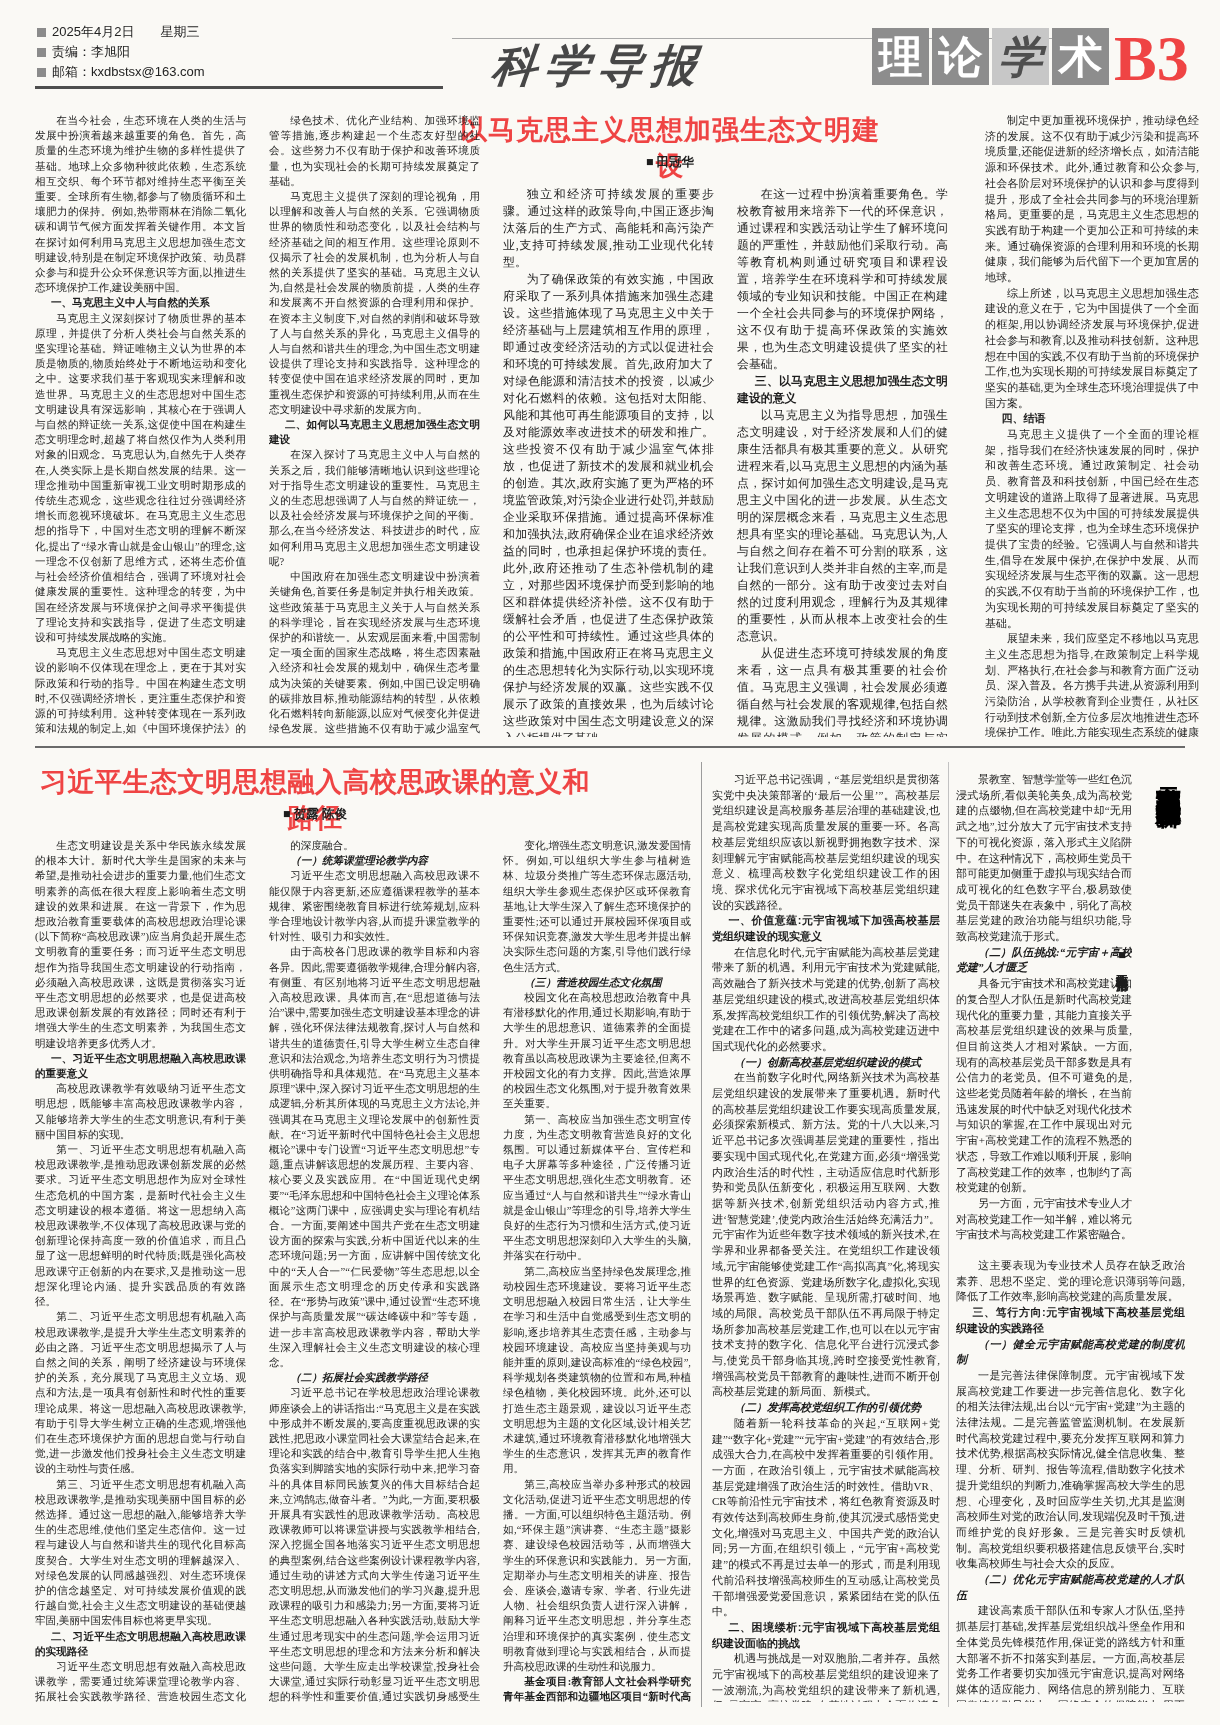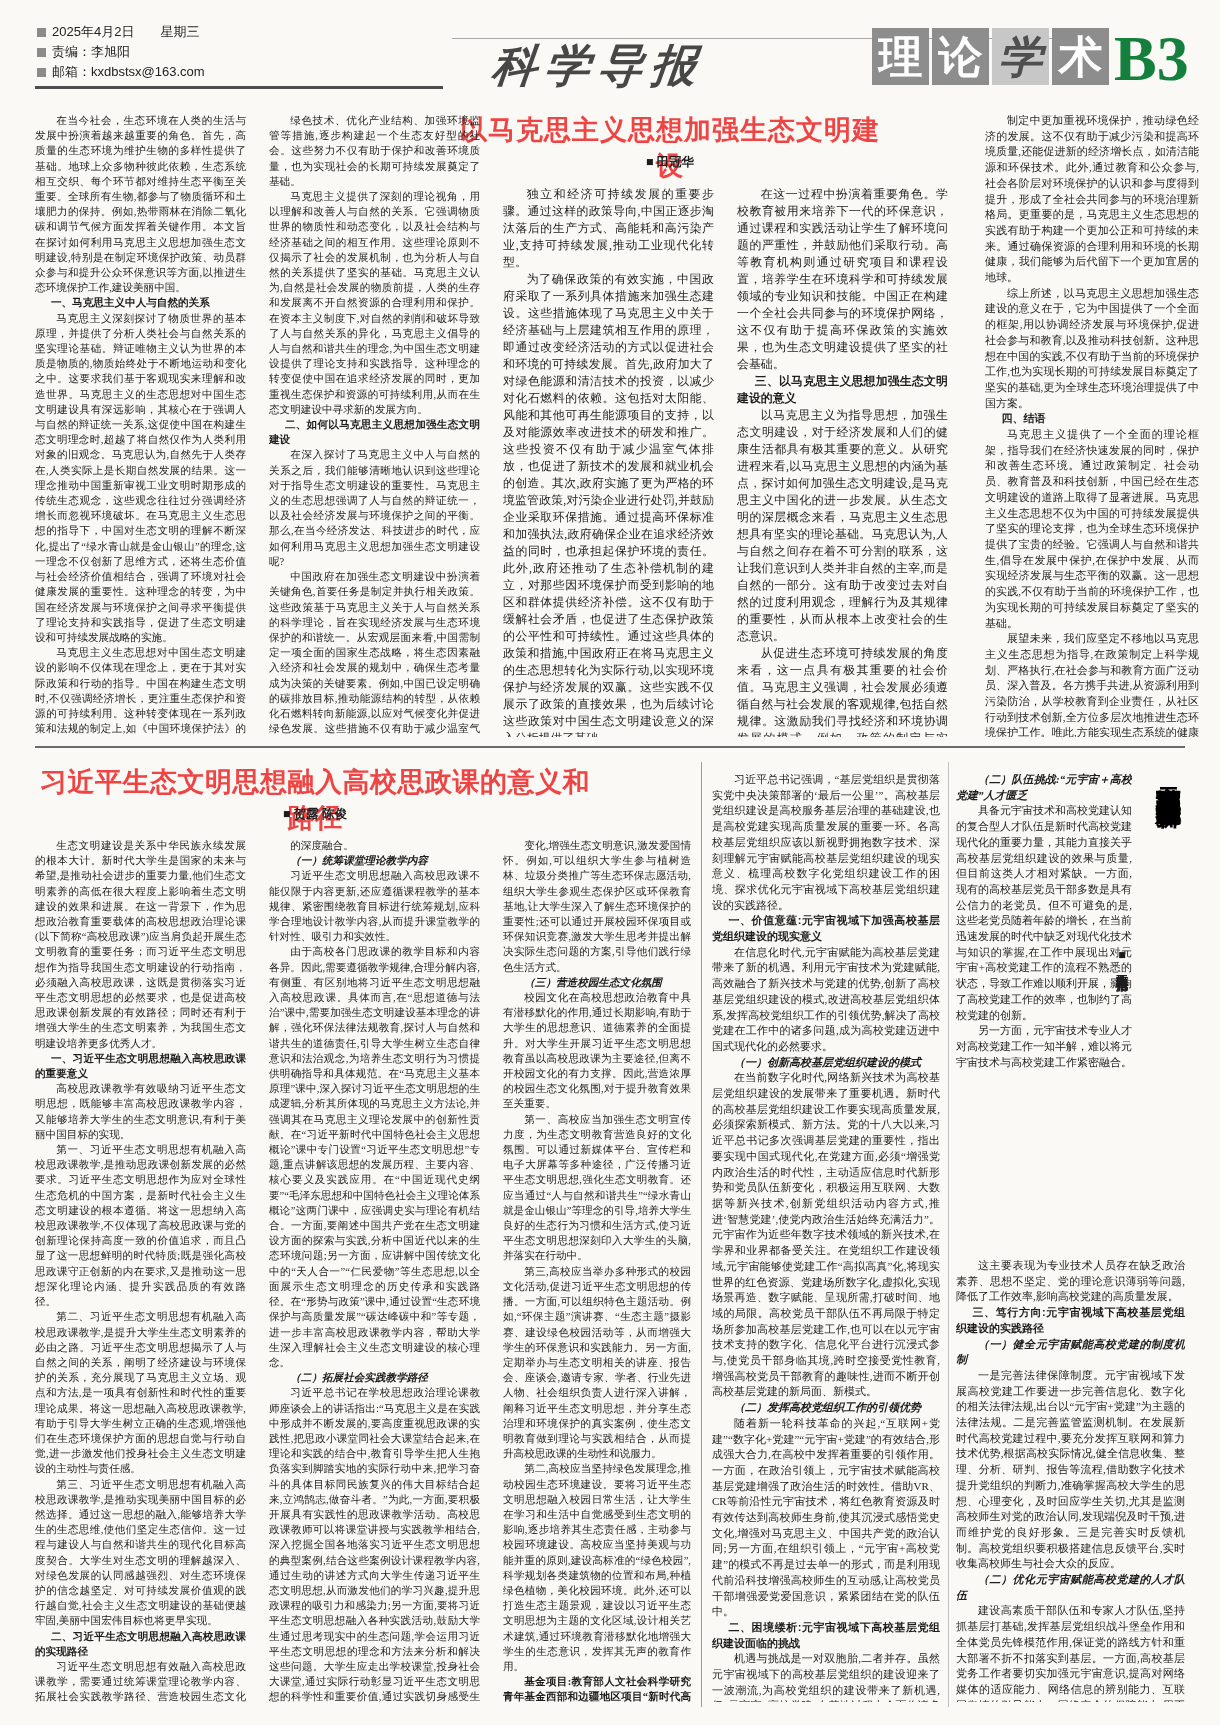--- a/index.html
+++ b/index.html
@@ -18,21 +18,21 @@
   .mast-underline{left:35px;top:86px;width:408px;height:3px;background:#4e4e4e;}
   .mast-hline{left:452px;top:38px;width:615px;height:1px;background:#a9a9a9;}
   .logo{left:492px;top:36px;width:300px;font-size:45px;font-weight:bold;font-style:italic;
     letter-spacing:8px;color:#474747;font-family:"DejaVu Serif","Liberation Serif",serif;
     transform:skewX(-6deg);}
   .blocks{left:872px;top:28px;display:flex;gap:3px;}
   .blk{width:57px;height:57px;background:#8d8d8d;color:#fff;font-weight:bold;
     font-size:44px;line-height:57px;text-align:center;
     font-family:"Liberation Sans","DejaVu Sans",sans-serif;}
   .blk.light{background:#c7c7c7;color:#4f4f4f;font-style:italic;font-family:"DejaVu Serif",serif;}
-  .pageno{left:1114px;top:22px;font-size:64px;font-weight:bold;color:#15803d;
+  .pageno{left:1114px;top:22px;font-size:64px;font-weight:bold;color:#ef4444;
     font-family:"Liberation Serif","DejaVu Serif",serif;}
   
   .headline{font-family:"Liberation Sans","DejaVu Sans",sans-serif;font-weight:bold;color:#ef4444;
     text-align:center;}
   .a1-headline{left:460px;top:112px;width:420px;font-size:27px;letter-spacing:1px;}
   .a1-byline{left:460px;top:154px;width:420px;text-align:center;font-size:12.5px;font-weight:bold;}
   .a2-headline{left:35px;top:764px;width:560px;font-size:27px;letter-spacing:0.5px;}
   .a2-byline{left:35px;top:806px;width:560px;text-align:center;font-size:12.5px;font-weight:bold;}
   .col{position:absolute;overflow:hidden;text-align:justify;}
   .sm{font-size:10.6px;line-height:15.2px;}
@@ -134,40 +134,41 @@
     <div class="t-p">习近平生态文明思想融入高校思政课不能仅限于内容更新,还应遵循课程教学的基本规律、紧密围绕教育目标进行统筹规划,应科学合理地设计教学内容,从而提升课堂教学的针对性、吸引力和实效性。</div>
     <div class="t-p">由于高校各门思政课的教学目标和内容各异。因此,需要遵循教学规律,合理分解内容,有侧重、有区别地将习近平生态文明思想融入高校思政课。具体而言,在“思想道德与法治”课中,需要加强生态文明建设基本理念的讲解，强化环保法律法规教育,探讨人与自然和谐共生的道德责任,引导大学生树立生态自律意识和法治观念,为培养生态文明行为习惯提供明确指导和具体规范。在“马克思主义基本原理”课中,深入探讨习近平生态文明思想的生成逻辑,分析其所体现的马克思主义方法论,并强调其在马克思主义理论发展中的创新性贡献。在“习近平新时代中国特色社会主义思想概论”课中专门设置“习近平生态文明思想”专题,重点讲解该思想的发展历程、主要内容、核心要义及实践应用。在“中国近现代史纲要”“毛泽东思想和中国特色社会主义理论体系概论”这两门课中，应强调史实与理论有机结合。一方面,要阐述中国共产党在生态文明建设方面的探索与实践,分析中国近代以来的生态环境问题;另一方面，应讲解中国传统文化中的“天人合一”“仁民爱物”等生态思想,以全面展示生态文明理念的历史传承和实践路径。在“形势与政策”课中,通过设置“生态环境保护与高质量发展”“碳达峰碳中和”等专题，进一步丰富高校思政课教学内容，帮助大学生深入理解社会主义生态文明建设的核心理念。</div>
     <div class="t-k">（二）拓展社会实践教学路径</div>
     <div class="t-p">习近平总书记在学校思想政治理论课教师座谈会上的讲话指出:“马克思主义是在实践中形成并不断发展的,要高度重视思政课的实践性,把思政小课堂同社会大课堂结合起来,在理论和实践的结合中,教育引导学生把人生抱负落实到脚踏实地的实际行动中来,把学习奋斗的具体目标同民族复兴的伟大目标结合起来,立鸿鹄志,做奋斗者。”为此,一方面,要积极开展具有实践性的思政课教学活动。高校思政课教师可以将课堂讲授与实践教学相结合,深入挖掘全国各地落实习近平生态文明思想的典型案例,结合这些案例设计课程教学内容,通过生动的讲述方式向大学生传递习近平生态文明思想,从而激发他们的学习兴趣,提升思政课程的吸引力和感染力;另一方面,要将习近平生态文明思想融入各种实践活动,鼓励大学生通过思考现实中的生态问题,学会运用习近平生态文明思想的理念和方法来分析和解决这些问题。大学生应走出学校课堂,投身社会大课堂,通过实际行动彰显习近平生态文明思想的科学性和重要价值,通过实践切身感受生态文明建设带来的积极</div>
   </div>
 <div class="abs col sm" style="left:503px;top:838px;width:188px;height:864px;">
     <div class="t-p">变化,增强生态文明意识,激发爱国情怀。例如,可以组织大学生参与植树造林、垃圾分类推广等生态环保志愿活动,组织大学生参观生态保护区或环保教育基地,让大学生深入了解生态环境保护的重要性;还可以通过开展校园环保项目或环保知识竞赛,激发大学生思考并提出解决实际生态问题的方案,引导他们践行绿色生活方式。</div>
     <div class="t-k">（三）营造校园生态文化氛围</div>
     <div class="t-p">校园文化在高校思想政治教育中具有潜移默化的作用,通过长期影响,有助于大学生的思想意识、道德素养的全面提升。对大学生开展习近平生态文明思想教育虽以高校思政课为主要途径,但离不开校园文化的有力支撑。因此,营造浓厚的校园生态文化氛围,对于提升教育效果至关重要。</div>
     <div class="t-p">第一、高校应当加强生态文明宣传力度，为生态文明教育营造良好的文化氛围。可以通过新媒体平台、宣传栏和电子大屏幕等多种途径，广泛传播习近平生态文明思想,强化生态文明教育。还应当通过“人与自然和谐共生”“绿水青山就是金山银山”等理念的引导,培养大学生良好的生态行为习惯和生活方式,使习近平生态文明思想深刻印入大学生的头脑,并落实在行动中。</div>
+    <div class="t-p">第二,高校应当坚持绿色发展理念,推动校园生态环境建设。要将习近平生态文明思想融入校园日常生活，让大学生在学习和生活中自觉感受到生态文明的影响,逐步培养其生态责任感，主动参与校园环境建设。高校应当坚持美观与功能并重的原则,建设高标准的“绿色校园”,科学规划各类建筑物的位置和布局,种植绿色植物，美化校园环境。此外,还可以打造生态主题景观，建设以习近平生态文明思想为主题的文化区域,设计相关艺术建筑,通过环境教育潜移默化地增强大学生的生态意识，发挥其无声的教育作用。</div>
     <div class="t-p">第三,高校应当举办多种形式的校园文化活动,促进习近平生态文明思想的传播。一方面,可以组织特色主题活动。例如,“环保主题”演讲赛、“生态主题”摄影赛、建设绿色校园活动等，从而增强大学生的环保意识和实践能力。另一方面,定期举办与生态文明相关的讲座、报告会、座谈会,邀请专家、学者、行业先进人物、社会组织负责人进行深入讲解，阐释习近平生态文明思想，并分享生态治理和环境保护的真实案例，使生态文明教育做到理论与实践相结合，从而提升高校思政课的生动性和说服力。</div>
-    <div class="t-p">第二,高校应当坚持绿色发展理念,推动校园生态环境建设。要将习近平生态文明思想融入校园日常生活，让大学生在学习和生活中自觉感受到生态文明的影响,逐步培养其生态责任感，主动参与校园环境建设。高校应当坚持美观与功能并重的原则,建设高标准的“绿色校园”,科学规划各类建筑物的位置和布局,种植绿色植物，美化校园环境。此外,还可以打造生态主题景观，建设以习近平生态文明思想为主题的文化区域,设计相关艺术建筑,通过环境教育潜移默化地增强大学生的生态意识，发挥其无声的教育作用。</div>
     <div class="t-f">基金项目:教育部人文社会科学研究青年基金西部和边疆地区项目“新时代高校生态文明教育融入思想政治教育的理论与实践研究”(项目编号:19XJC710001)；遵义医科大学思政专项课题“美丽中国视野下高校思想政治教育与生态文明教育协同育人研究”(项目编号:SZZX2024-1) 的阶段性成果。</div>
   </div>
 
 <div class="abs vrule1"></div>
 <div class="abs vrule2"></div>
 
 <div class="abs col md" style="left:712px;top:772px;width:228px;height:930px;">
     <div class="t-p">习近平总书记强调，“基层党组织是贯彻落实党中央决策部署的‘最后一公里’”。高校基层党组织建设是高校服务基层治理的基础建设,也是高校党建实现高质量发展的重要一环。各高校基层党组织应该以新视野拥抱数字技术、深刻理解元宇宙赋能高校基层党组织建设的现实意义、梳理高校数字化党组织建设工作的困境、探求优化元宇宙视域下高校基层党组织建设的实践路径。</div>
     <div class="t-h">一、价值意蕴:元宇宙视域下加强高校基层党组织建设的现实意义</div>
     <div class="t-p">在信息化时代,元宇宙赋能为高校基层党建带来了新的机遇。利用元宇宙技术为党建赋能,高效融合了新兴技术与党建的优势,创新了高校基层党组织建设的模式,改进高校基层党组织体系,发挥高校党组织工作的引领优势,解决了高校党建在工作中的诸多问题,成为高校党建迈进中国式现代化的必然要求。</div>
     <div class="t-k">（一）创新高校基层党组织建设的模式</div>
     <div class="t-p">在当前数字化时代,网络新兴技术为高校基层党组织建设的发展带来了重要机遇。新时代的高校基层党组织建设工作要实现高质量发展,必须探索新模式、新方法。党的十八大以来,习近平总书记多次强调基层党建的重要性，指出要实现中国式现代化,在党建方面,必须“增强党内政治生活的时代性，主动适应信息时代新形势和党员队伍新变化，积极运用互联网、大数据等新兴技术,创新党组织活动内容方式,推进‘智慧党建’,使党内政治生活始终充满活力”。元宇宙作为近些年数字技术领域的新兴技术,在学界和业界都备受关注。在党组织工作建设领域,元宇宙能够使党建工作“高拟高真”化,将现实世界的红色资源、党建场所数字化,虚拟化,实现场景再造、数字赋能、呈现所需,打破时间、地域的局限。高校党员干部队伍不再局限于特定场所参加高校基层党建工作,也可以在以元宇宙技术支持的数字化、信息化平台进行沉浸式参与,使党员干部身临其境,跨时空接受党性教育,增强高校党员干部教育的趣味性,进而不断开创高校基层党建的新局面、新模式。</div>
     <div class="t-k">（二）发挥高校党组织工作的引领优势</div>
     <div class="t-p">随着新一轮科技革命的兴起,“互联网+党建”“数字化+党建”“元宇宙+党建”的有效结合,形成强大合力,在高校中发挥着重要的引领作用。一方面，在政治引领上，元宇宙技术赋能高校基层党建增强了政治生活的时效性。借助VR、CR等前沿性元宇宙技术，将红色教育资源及时有效传达到高校师生身前,使其沉浸式感悟党史文化,增强对马克思主义、中国共产党的政治认同;另一方面,在组织引领上，“元宇宙+高校党建”的模式不再是过去单一的形式，而是利用现代前沿科技增强高校师生的互动感,让高校党员干部增强爱党爱国意识，紧紧团结在党的队伍中。</div>
     <div class="t-h">二、困境缕析:元宇宙视域下高校基层党组织建设面临的挑战</div>
     <div class="t-p">机遇与挑战是一对双胞胎,二者并存。虽然元宇宙视域下的高校基层党组织的建设迎来了一波潮流,为高校党组织的建设带来了新机遇,但“元宇宙+高校党建”在落地过程中会面临诸多挑战,我们必须给予正视。</div>
   </div>
 <div class="abs col md" style="left:956px;top:772px;width:176px;height:478px;">
+    <div class="t-p">景教室、智慧学堂等一些红色沉浸式场所,看似美轮美奂,成为高校党建的点缀物,但在高校党建中却“无用武之地”,过分放大了元宇宙技术支持下的可视化资源，落入形式主义陷阱中。在这种情况下，高校师生党员干部可能更加侧重于虚拟与现实结合而成可视化的红色数字平台,极易致使党员干部迷失在表象中，弱化了高校基层党建的政治功能与组织功能,导致高校党建流于形式。</div>
     <div class="t-k">（二）队伍挑战:“元宇宙＋高校党建”人才匮乏</div>
     <div class="t-p">具备元宇宙技术和高校党建认知的复合型人才队伍是新时代高校党建现代化的重要力量，其能力直接关乎高校基层党组织建设的效果与质量,但目前这类人才相对紧缺。一方面,现有的高校基层党员干部多数是具有公信力的老党员。但不可避免的是,这些老党员随着年龄的增长，在当前迅速发展的时代中缺乏对现代化技术与知识的掌握,在工作中展现出对元宇宙+高校党建工作的流程不熟悉的状态，导致工作难以顺利开展，影响了高校党建工作的效率，也制约了高校党建的创新。</div>
     <div class="t-p">另一方面，元宇宙技术专业人才对高校党建工作一知半解，难以将元宇宙技术与高校党建工作紧密融合。</div>
   </div>
 <div class="abs vhead">元宇宙视域下高校基层党组织建设路径探析</div>
 <div class="abs vbyline">■ 李亚梅  张艳清</div>
 <div class="abs col md" style="left:956px;top:1258px;width:229px;height:444px;">
     <div class="t-p">这主要表现为专业技术人员存在缺乏政治素养、思想不坚定、党的理论意识薄弱等问题,降低了工作效率,影响高校党建的高质量发展。</div>
     <div class="t-h">三、笃行方向:元宇宙视域下高校基层党组织建设的实践路径</div>
     <div class="t-k">（一）健全元宇宙赋能高校党建的制度机制</div>

